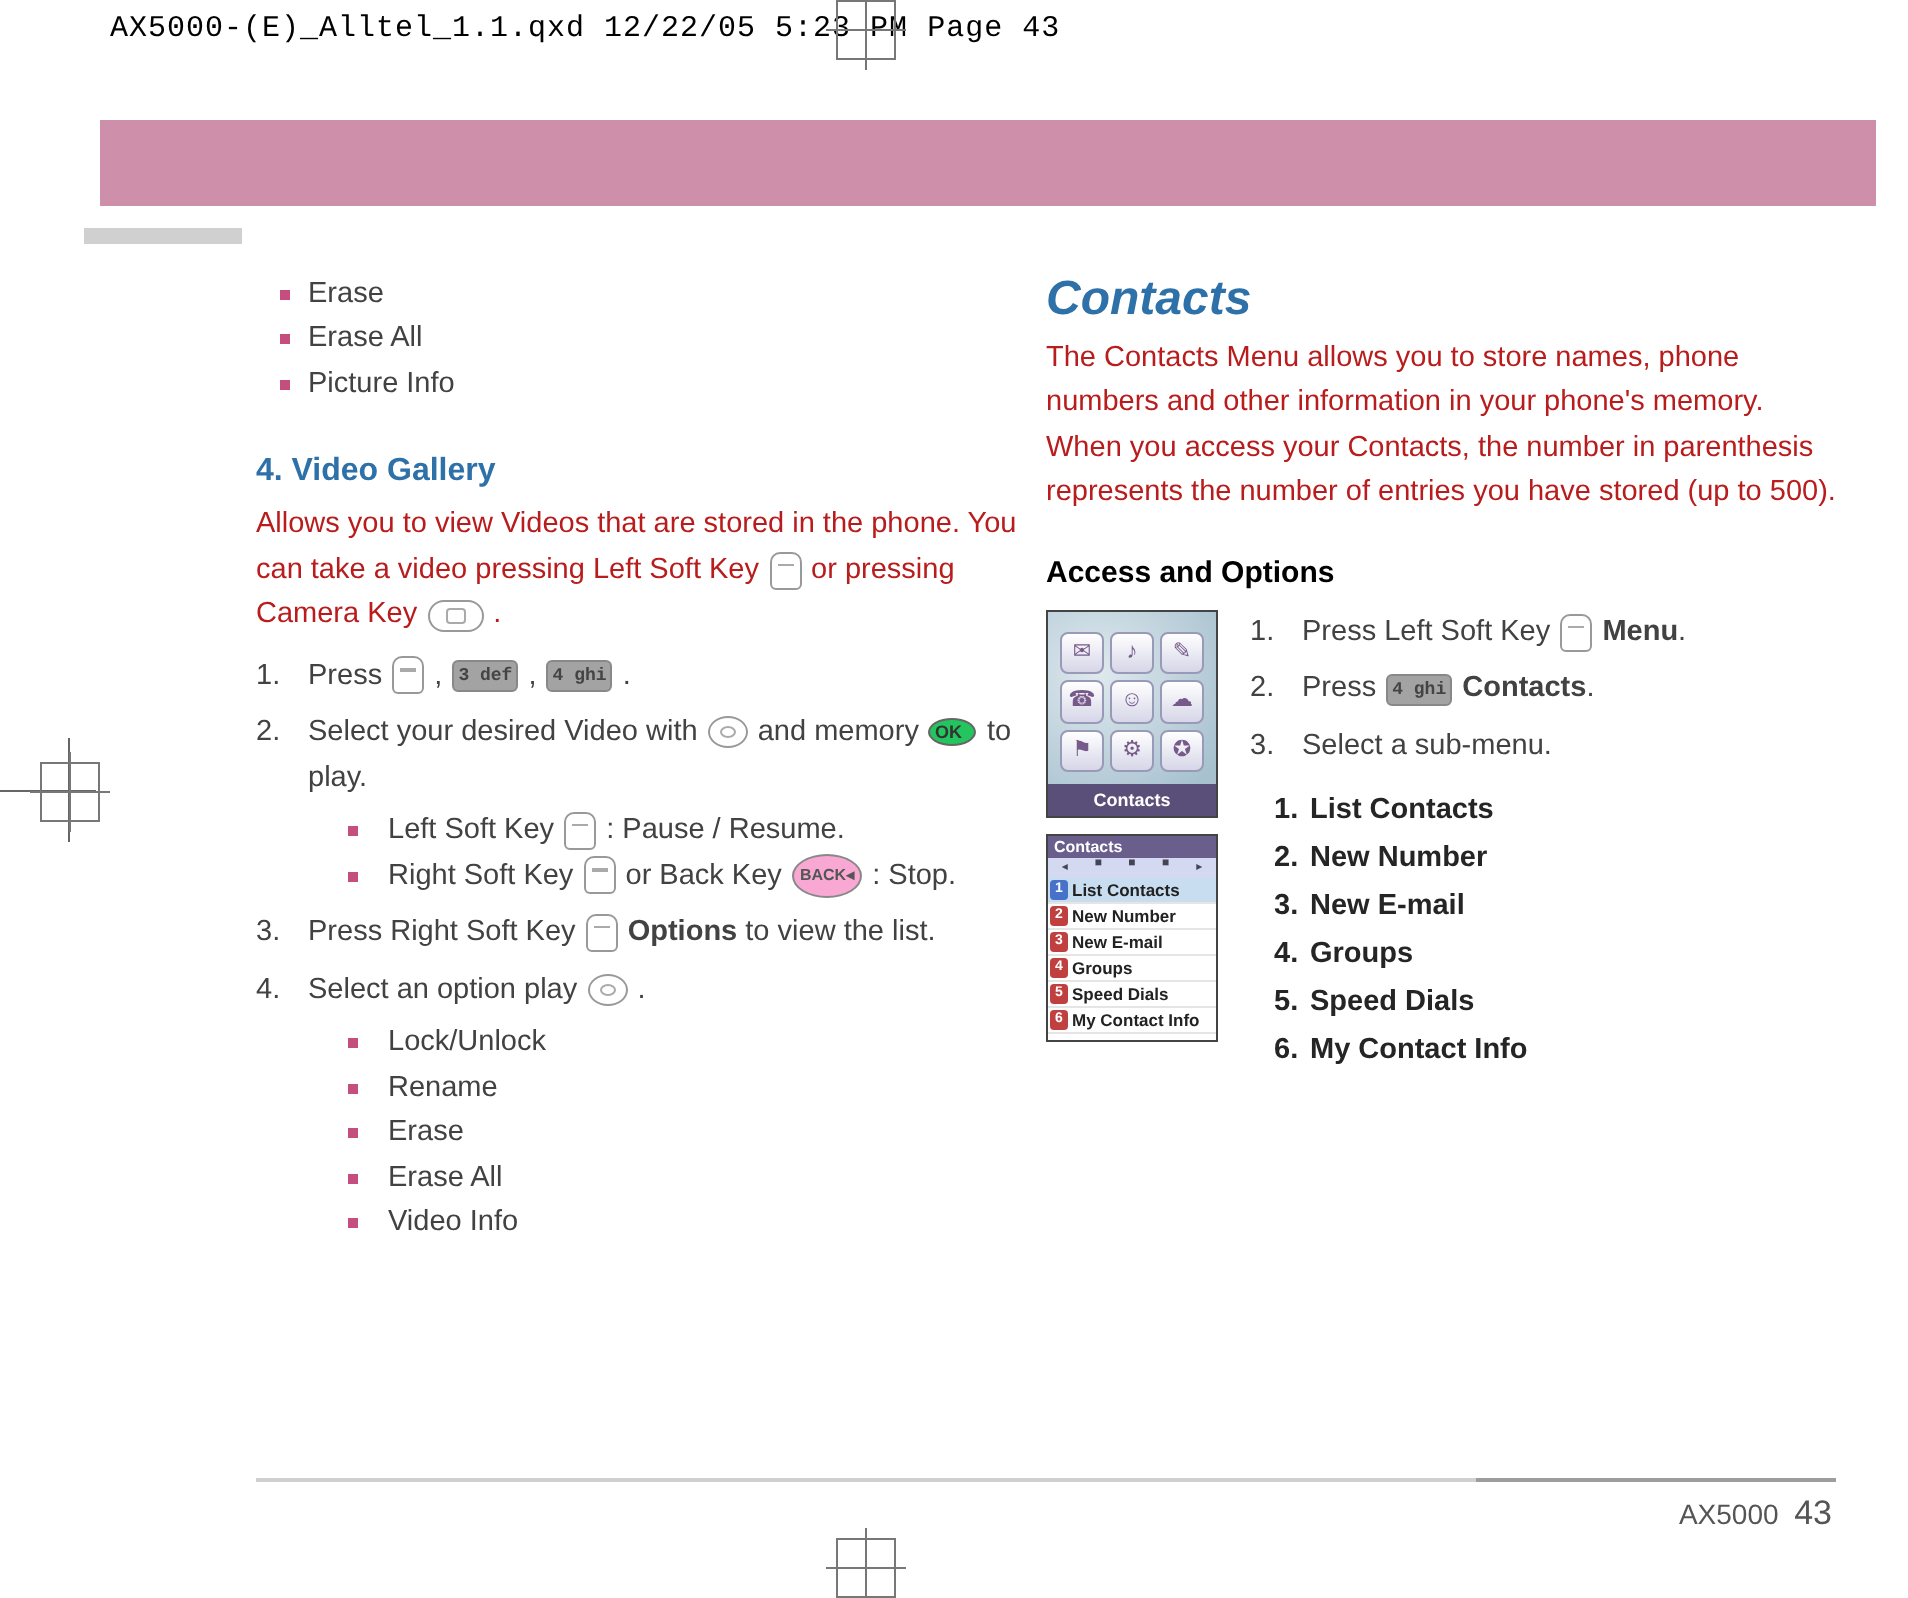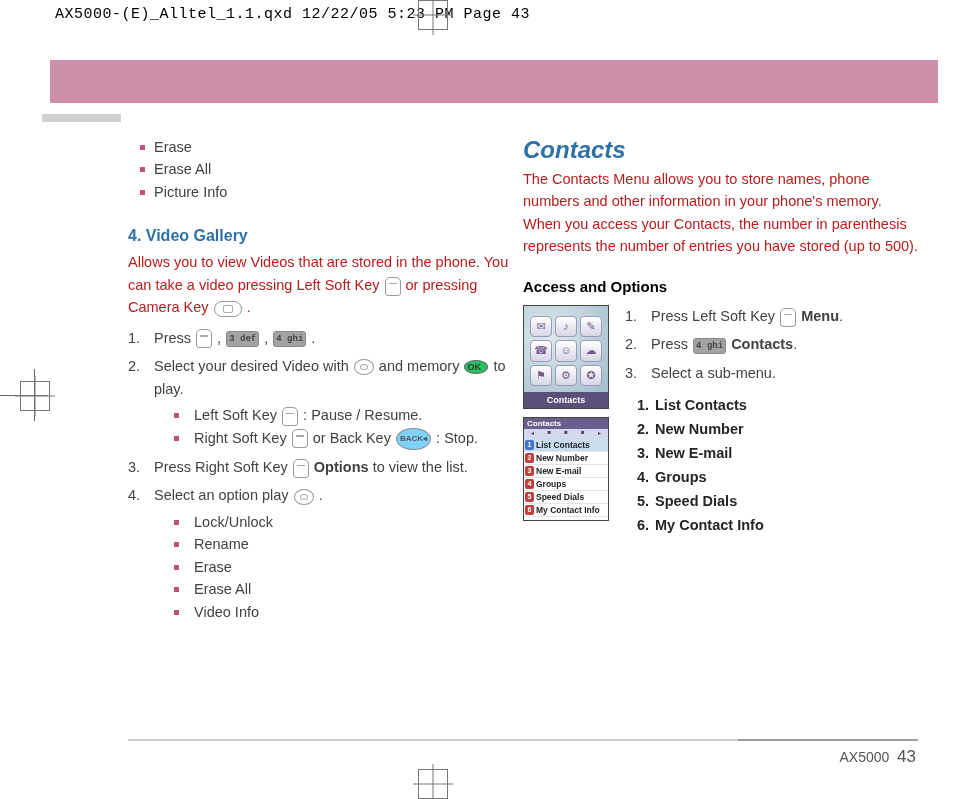--- a/index.html
+++ b/index.html
@@ -223,21 +223,21 @@
   }
   .key.camera::after{
     content:""; position:absolute; left:8px; top:3px;
     width:8px; height:6px; border:1px solid #aaa; border-radius:2px;
   }
   .key.back {
     border:1.2px solid #888;
     border-radius: 50%/50%;
     padding: 4px 3px;
     font-size:8px;
-    background:#7dd3fc;
+    background:#f9a8d4;
     line-height:12px;
     color:#555;
     font-weight:bold;
   }
 
   .phone-shots {
     float: left;
     width: 88px;
     margin-right: 14px;
   }

